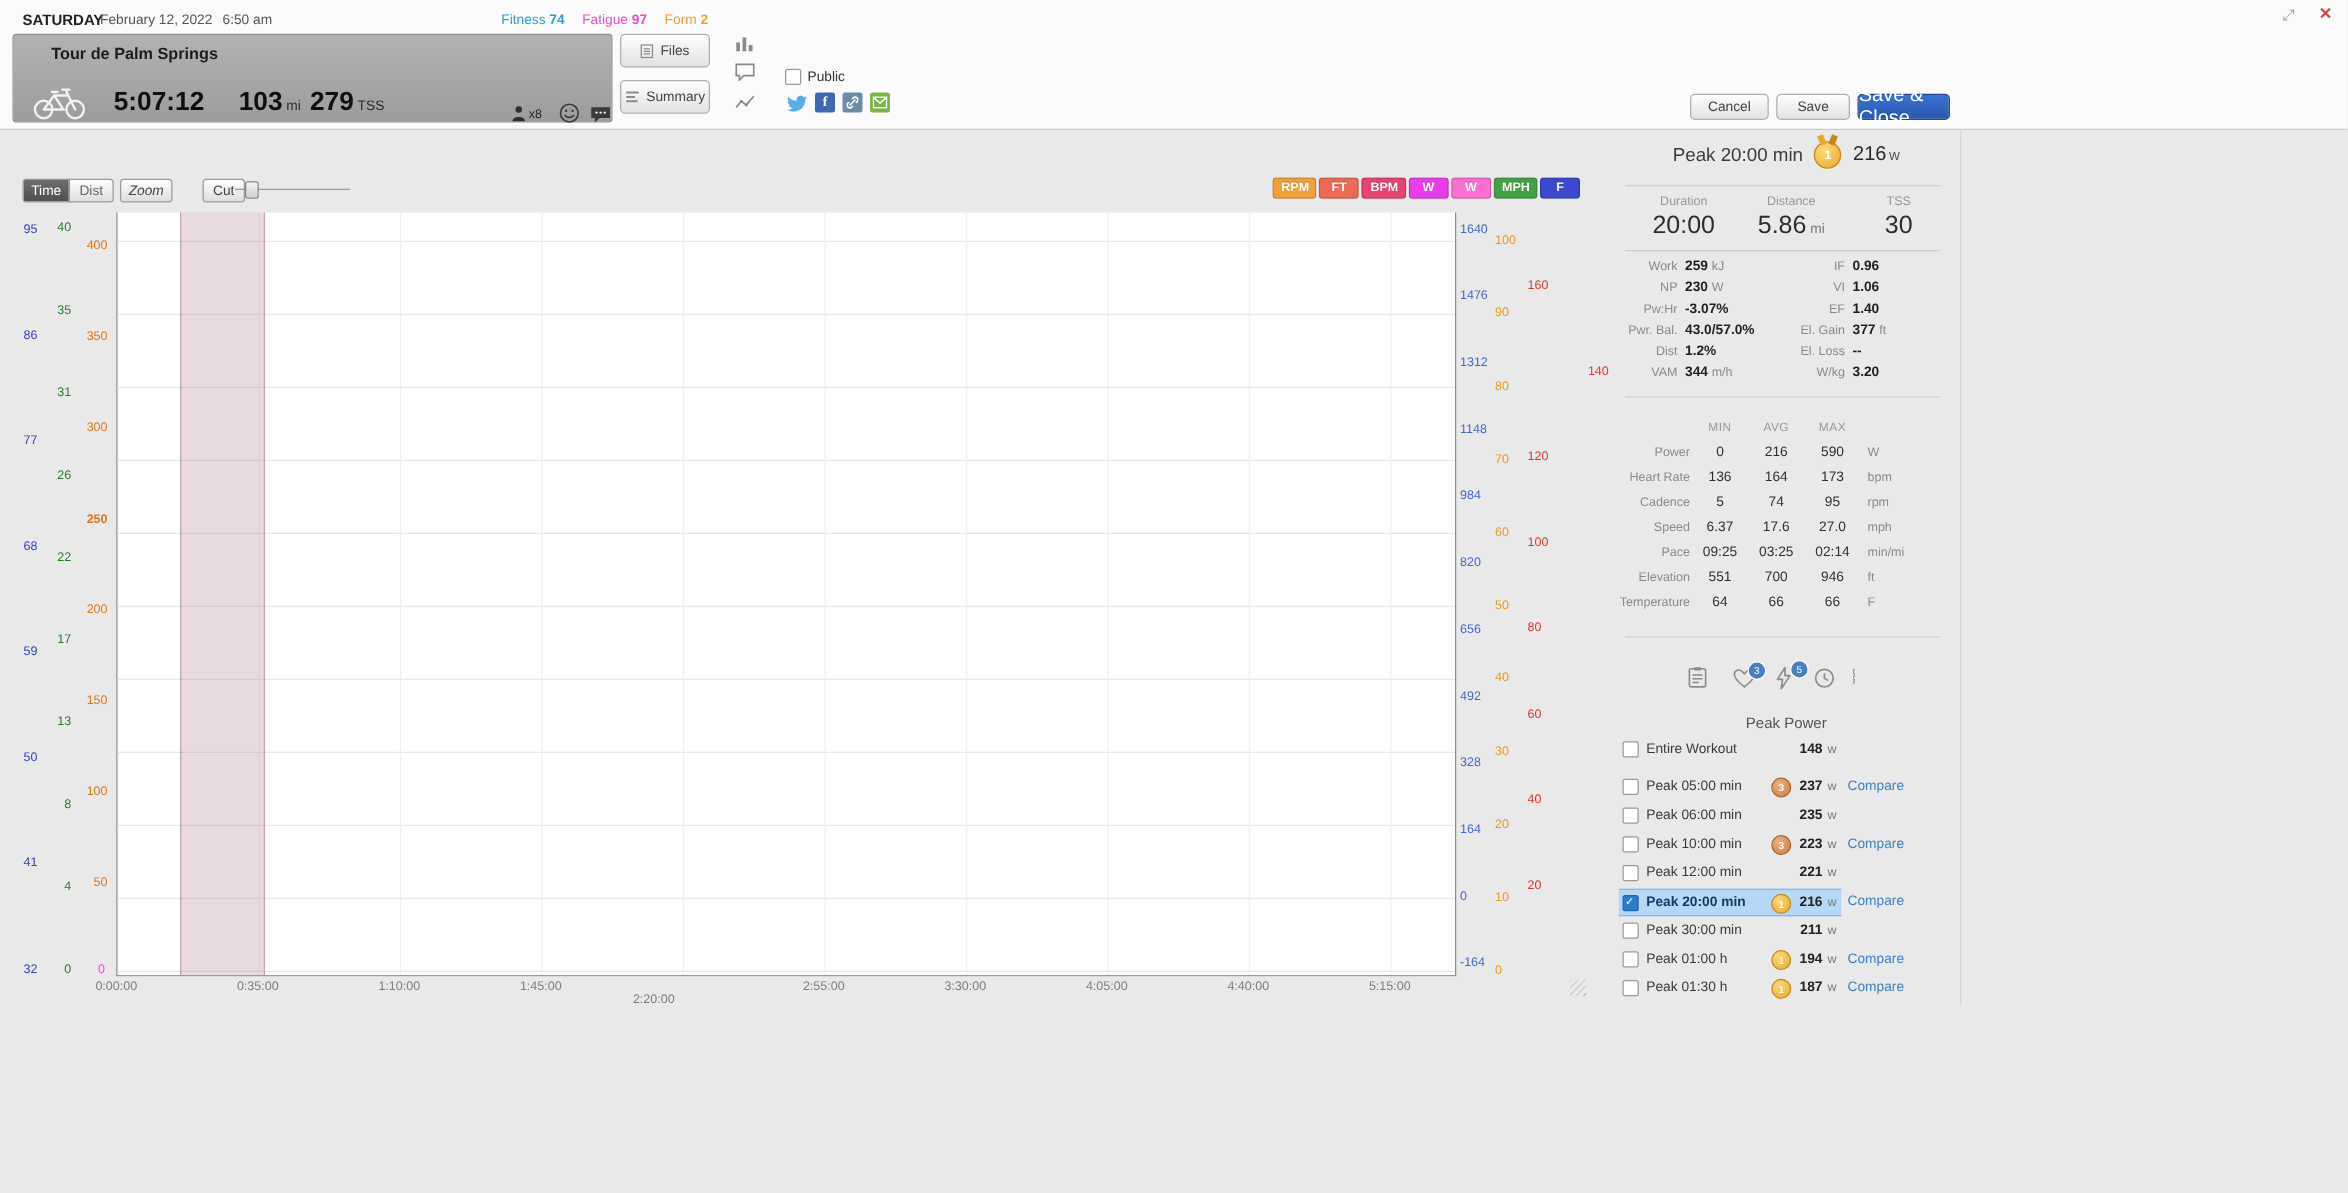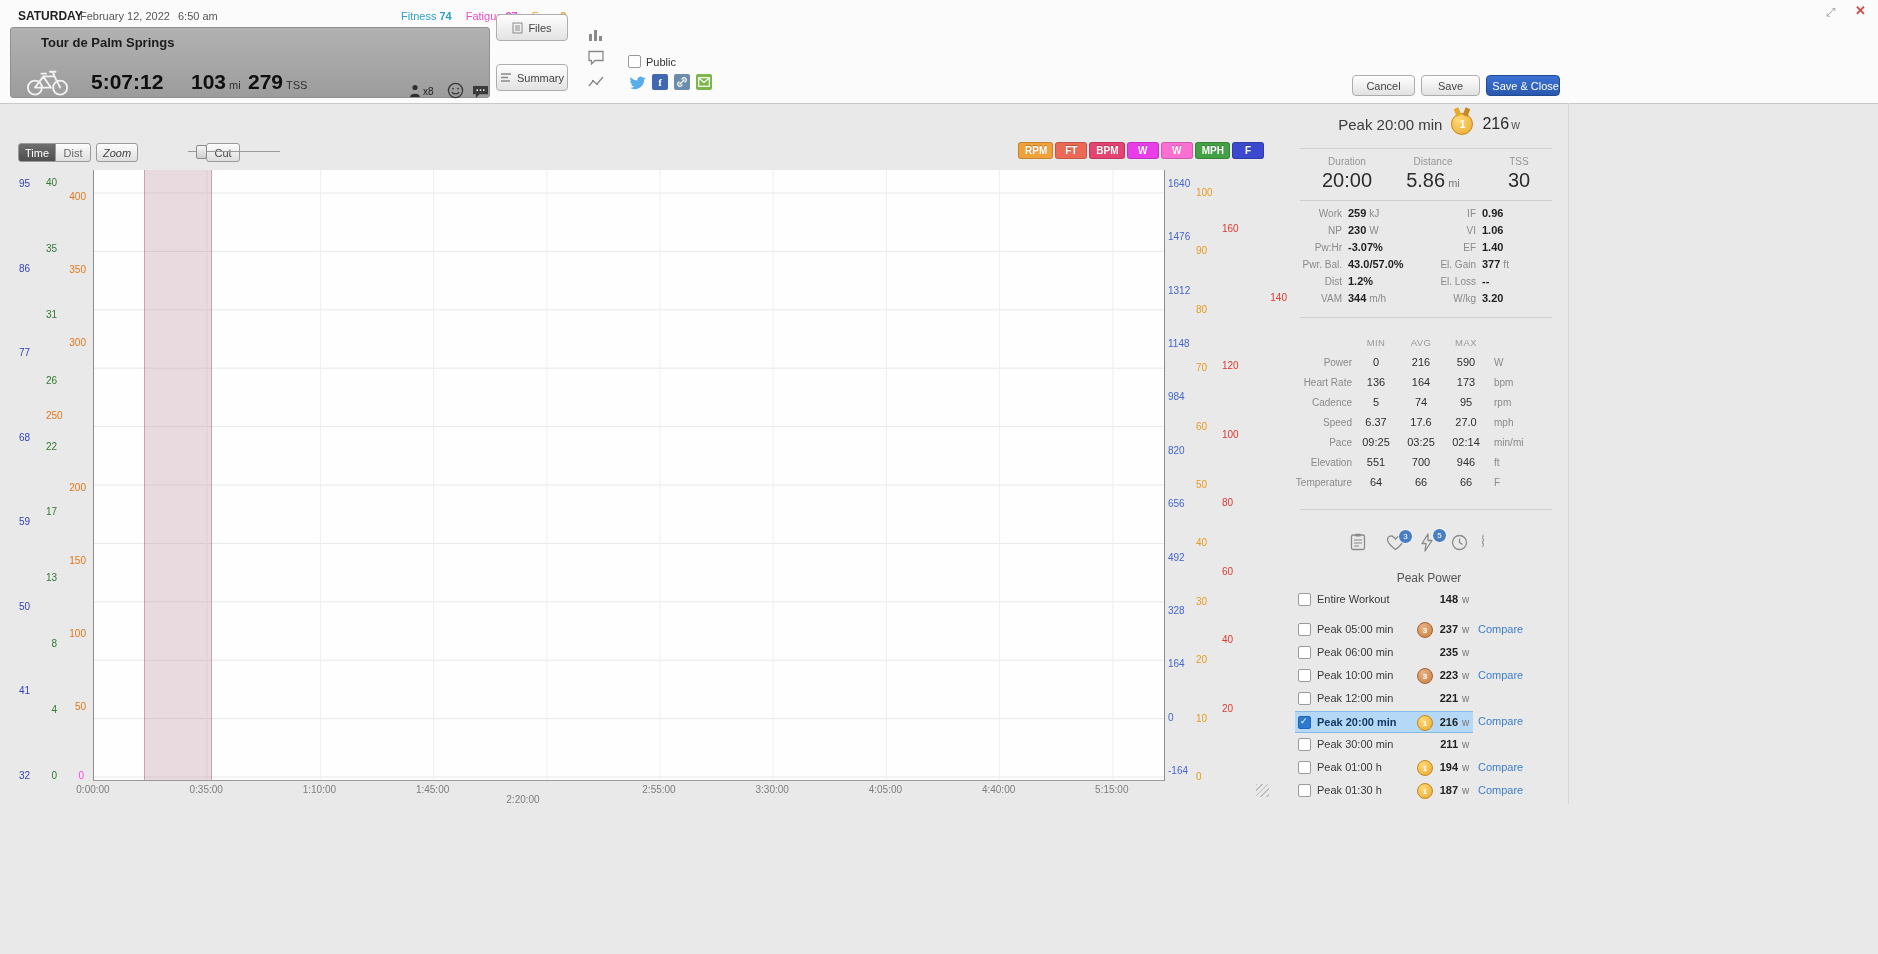--- a/index.html
+++ b/index.html
@@ -10,29 +10,29 @@
   .day-label{position:absolute;left:18px;top:9px;font-size:12px;font-weight:bold;color:#222;}
   .date-label{position:absolute;left:80px;top:10px;font-size:11px;color:#555;}
   .time-label{position:absolute;left:178px;top:10px;font-size:11px;color:#555;}
   .metrics{position:absolute;left:365px;top:10px;display:flex;gap:14px;font-size:11px;}
   .metric b{margin-left:3px;}
   .workout-card{position:absolute;left:10px;top:27px;width:478px;height:69px;border-radius:3px;background:linear-gradient(#b2b2b2,#9c9c9c);border:1px solid #8f8f8f;}
   .card-title{position:absolute;left:30px;top:7px;font-size:13px;font-weight:bold;color:#1c1c1c;}
   .card-num{font-size:21px;font-weight:bold;color:#0f0f0f;}
   .card-unit{font-size:11px;color:#2e2e2e;margin-left:3px;}
   .btn-light{background:linear-gradient(#fefefe,#e2e2e2);border:1px solid #adadad;border-radius:4px;color:#444;font-size:11px;text-align:center;display:flex;align-items:center;justify-content:center;gap:5px;cursor:default;}
-  .files-btn{position:absolute;left:496px;top:14px;width:70px;height:25px;}
+  .files-btn{position:absolute;left:496px;top:27px;width:70px;height:25px;}
   .summary-btn{position:absolute;left:496px;top:64px;width:70px;height:25px;}
   .mini-icon{position:absolute;color:#8a8a8a;}
   .public-wrap{position:absolute;left:628px;top:55px;display:flex;align-items:center;gap:5px;}
   .social{position:absolute;left:628px;top:74px;display:flex;gap:6px;align-items:center;}
   .social .sq{width:16px;height:16px;border-radius:2px;display:flex;align-items:center;justify-content:center;color:#fff;font-weight:bold;font-size:11px;}
   .cancel-btn{position:absolute;left:1352px;top:75px;width:61px;height:19px;}
   .save-btn{position:absolute;left:1421px;top:75px;width:57px;height:19px;}
-  .save-close-btn{position:absolute;left:1486px;top:75px;width:72px;height:19px;background:linear-gradient(#3a72d4,#2a58ad);border:1px solid #234a92;border-radius:4px;color:#fff;font-size:11px;display:flex;align-items:center;justify-content:flex-end;}
+  .save-close-btn{position:absolute;left:1486px;top:75px;width:72px;height:19px;background:linear-gradient(#3a72d4,#2a58ad);border:1px solid #234a92;border-radius:4px;color:#fff;font-size:16px;display:flex;align-items:center;justify-content:flex-end;}
   .win-expand{position:absolute;left:1826px;top:5px;color:#9a9a9a;font-size:12px;cursor:default;}
   .win-close{position:absolute;left:1855px;top:3px;color:#cc4b4b;font-size:13px;font-weight:bold;cursor:default;}
   
   .seg-btn{position:absolute;height:17px;font-size:11px;display:flex;align-items:center;justify-content:center;border:1px solid #9a9a9a;}
   .seg-dark{background:linear-gradient(#6e6e6e,#4f4f4f);color:#fff;border-radius:3px 0 0 3px;}
   .seg-light{background:linear-gradient(#fdfdfd,#dedede);color:#666;border-radius:0 3px 3px 0;}
   .tool-btn{position:absolute;height:17px;background:linear-gradient(#fdfdfd,#dedede);border:1px solid #9a9a9a;border-radius:3px;color:#444;font-size:11px;display:flex;align-items:center;justify-content:center;}
   .slider-track{position:absolute;left:188px;top:151px;width:92px;height:1px;background:#9a9a9a;}
   .slider-handle{position:absolute;left:196px;top:145px;width:9px;height:12px;background:linear-gradient(#f5f5f5,#cfcfcf);border:1px solid #8a8a8a;border-radius:2px;}
   .channels{position:absolute;left:1018px;top:142px;width:246px;display:flex;gap:2px;justify-content:flex-end;}
@@ -206,21 +206,21 @@
 <div>
   <div class="seg-btn seg-dark" style="left:18px;top:143px;width:36px;">
       <span>Time</span>
     </div>
   <div class="seg-btn seg-light" style="left:55px;top:143px;width:34px;">
       <span>Dist</span>
     </div>
   <div class="tool-btn" style="left:96px;top:143px;width:40px;font-style:italic;">
       <span>Zoom</span>
     </div>
-  <div class="tool-btn" style="left:162px;top:143px;width:32px;margin-left:44px;">
+  <div class="tool-btn" style="left:162px;top:143px;width:32px;">
       <span>Cut</span>
     </div>
   <div class="slider-track"></div>
   <div class="slider-handle"></div>
   <div class="channels" id="channels">
       <span class="chan-btn" style="background: rgb(241, 161, 58);">RPM</span>
       <span class="chan-btn" style="background: rgb(236, 106, 85);">FT</span>
       <span class="chan-btn" style="background: rgb(229, 67, 113);">BPM</span>
       <span class="chan-btn" style="background: rgb(234, 61, 234);">W</span>
       <span class="chan-btn" style="background: rgb(251, 110, 210);">W</span>
@@ -282,21 +282,21 @@
       <span class="axis-tick" style="top: 374.667px; color: rgb(44, 122, 44); left: 17px; width: 40px; text-align: right;">26</span>
       <span class="axis-tick" style="top: 440.556px; color: rgb(44, 122, 44); left: 17px; width: 40px; text-align: right;">22</span>
       <span class="axis-tick" style="top: 506.444px; color: rgb(44, 122, 44); left: 17px; width: 40px; text-align: right;">17</span>
       <span class="axis-tick" style="top: 572.333px; color: rgb(44, 122, 44); left: 17px; width: 40px; text-align: right;">13</span>
       <span class="axis-tick" style="top: 638.222px; color: rgb(44, 122, 44); left: 17px; width: 40px; text-align: right;">8</span>
       <span class="axis-tick" style="top: 704.111px; color: rgb(44, 122, 44); left: 17px; width: 40px; text-align: right;">4</span>
       <span class="axis-tick" style="top: 770px; color: rgb(44, 122, 44); left: 17px; width: 40px; text-align: right;">0</span>
       <span class="axis-tick" style="top: 191px; color: rgb(226, 118, 27); left: 46px; width: 40px; text-align: right;">400</span>
       <span class="axis-tick" style="top: 263.857px; color: rgb(226, 118, 27); left: 46px; width: 40px; text-align: right;">350</span>
       <span class="axis-tick" style="top: 336.714px; color: rgb(226, 118, 27); left: 46px; width: 40px; text-align: right;">300</span>
-      <span class="axis-tick" style="top: 409.571px; color: rgb(226, 118, 27); left: 46px; width: 40px; ">250</span>
+      <span class="axis-tick" style="top: 409.571px; color: rgb(226, 118, 27); left: 46px; width: 40px; text-align: right; font-weight: bold;">250</span>
       <span class="axis-tick" style="top: 482.429px; color: rgb(226, 118, 27); left: 46px; width: 40px; text-align: right;">200</span>
       <span class="axis-tick" style="top: 555.286px; color: rgb(226, 118, 27); left: 46px; width: 40px; text-align: right;">150</span>
       <span class="axis-tick" style="top: 628.143px; color: rgb(226, 118, 27); left: 46px; width: 40px; text-align: right;">100</span>
       <span class="axis-tick" style="top: 701px; color: rgb(226, 118, 27); left: 46px; width: 40px; text-align: right;">50</span>
       <span class="axis-tick" style="top: 770px; color: rgb(255, 68, 221); left: 44px; width: 40px; text-align: right;">0</span>
       <span class="axis-tick" style="top: 178px; color: rgb(68, 102, 204); left: 1168px; width: 40px; text-align: left;">1640</span>
       <span class="axis-tick" style="top: 231.364px; color: rgb(68, 102, 204); left: 1168px; width: 40px; text-align: left;">1476</span>
       <span class="axis-tick" style="top: 284.727px; color: rgb(68, 102, 204); left: 1168px; width: 40px; text-align: left;">1312</span>
       <span class="axis-tick" style="top: 338.091px; color: rgb(68, 102, 204); left: 1168px; width: 40px; text-align: left;">1148</span>
       <span class="axis-tick" style="top: 391.455px; color: rgb(68, 102, 204); left: 1168px; width: 40px; text-align: left;">984</span>

